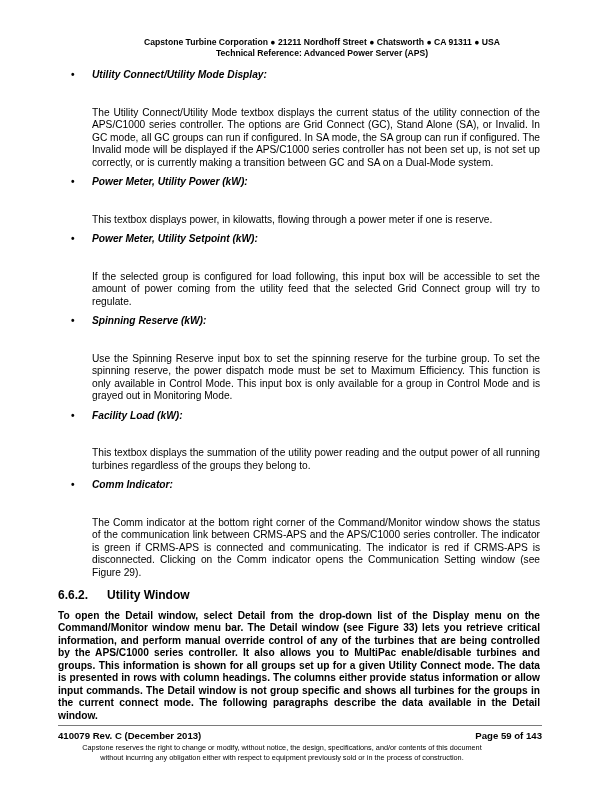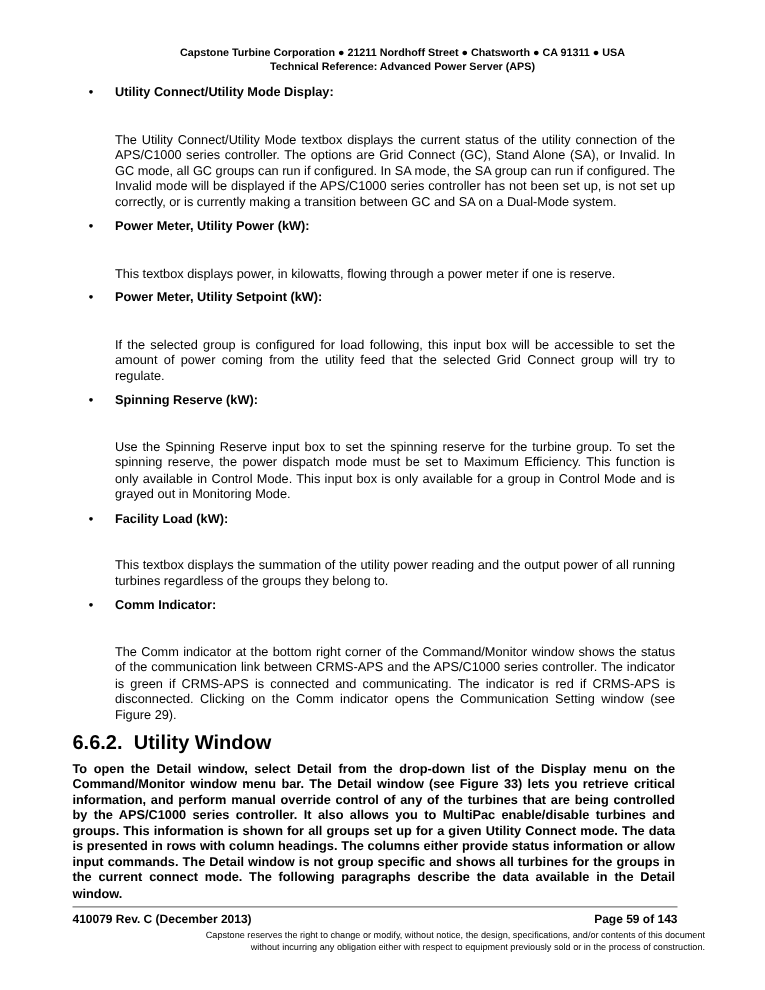--- a/index.html
+++ b/index.html
@@ -14,40 +14,40 @@
     .content {
       position: absolute; top: 69px; left: 58px; width: 482px;
       font-size: 10.2px; line-height: 12.5px;
     }
     .bullet-item {
       position: relative; padding-left: 34px; margin-bottom: 7px;
     }
     .bullet {
       position: absolute; left: 13px; top: 0; font-weight: bold;
     }
-    .item-title { font-weight: bold; display: block; }
+    .item-title { font-weight: bold; display: block; font-style: italic; }
     .item-body { text-align: justify; display: block; margin-top: 25px; }
     .section-heading {
-      font-size: 16px; font-weight: bold; margin-top: 10px; margin-bottom: 8px;
+      font-size: 12px; font-weight: bold; margin-top: 10px; margin-bottom: 8px;
       display: flex;
     }
     .section-number { width: 49px; display: inline-block; }
     .paragraph { text-align: justify; font-weight: bold; }
     .footer-rule {
       position: absolute; top: 725px; left: 58px; width: 484px;
       border-top: 1px solid #7a7a7a;
     }
     .footer-row {
       position: absolute; top: 730px; left: 58px; width: 484px;
       display: flex; justify-content: space-between;
       font-size: 9.6px; font-weight: bold;
     }
     .footer-disclaimer {
       position: absolute; top: 743px; left: 0; width: 564px;
-      text-align: right; font-size: 7.3px; line-height: 9.5px;
+      text-align: center; font-size: 7.3px; line-height: 9.5px;
     }
   </style>
 </head>
 <body>
 
 <div class="header">
   <div>Capstone Turbine Corporation ● 21211 Nordhoff Street ● Chatsworth ● CA 91311 ● USA</div>
   <div>Technical Reference: Advanced Power Server (APS)</div>
 </div>
 

